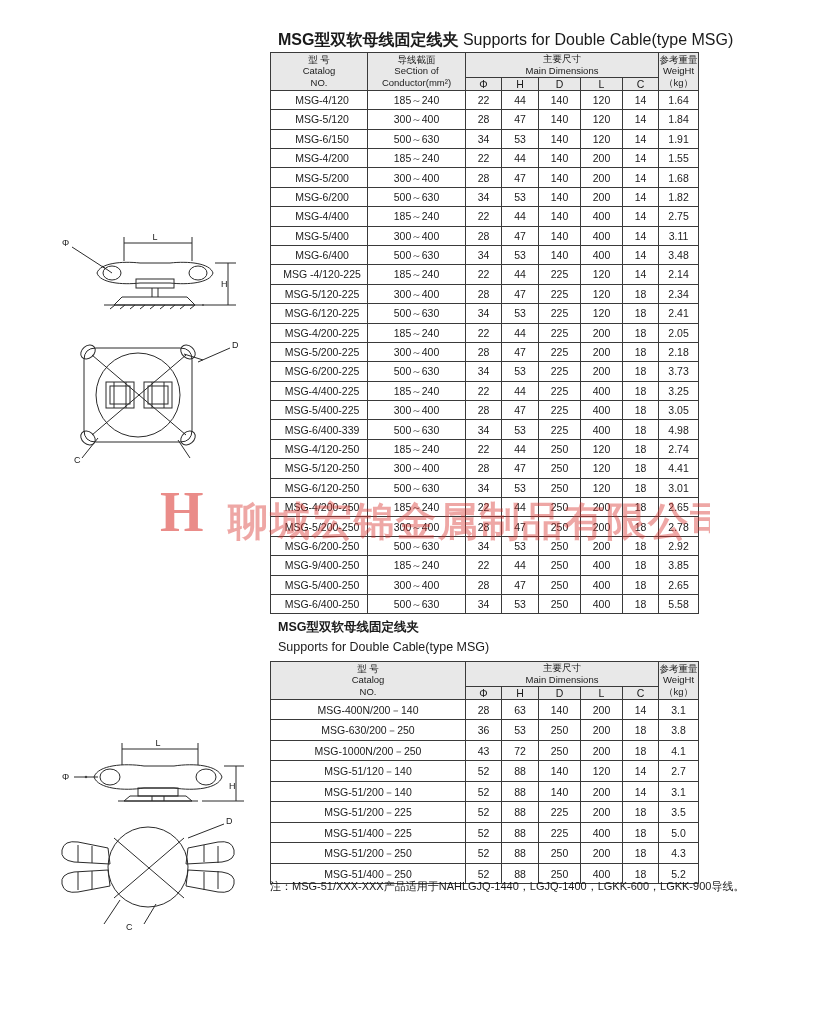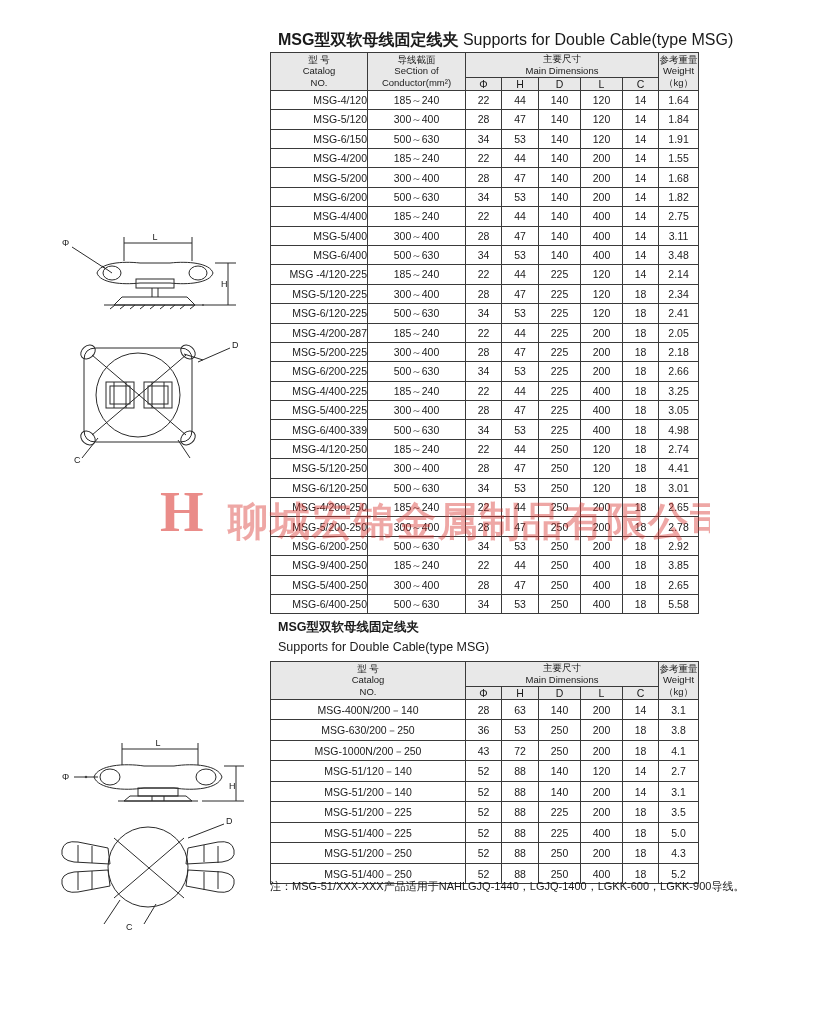--- a/index.html
+++ b/index.html
@@ -47,21 +47,21 @@
   }
   .hdr-two { font-size: 9.5px; line-height: 1.25; }
 
   #table1 {
     position: absolute;
     left: 270px;
     top: 52px;
     width: 428px;
   }
   #table1 td { height: 18.4px; }
-  #table1 td.model { text-align: right; padding-left: 6px; }
+  #table1 td.model { text-align: center; padding-left: 6px; }
 
   
   .sec2-title {
     position: absolute;
     left: 278px;
     top: 617px;
     font-size: 12.5px;
     line-height: 1.6;
   }
   .sec2-title .cn { font-weight: bold; display: block; }
@@ -285,21 +285,21 @@
         <td class="model">MSG-6/120-225</td>
         <td>500～630</td>
         <td>34</td>
         <td>53</td>
         <td>225</td>
         <td>120</td>
         <td>18</td>
         <td>2.41</td>
       </tr>
       <tr>
-        <td class="model">MSG-4/200-287</td>
+        <td class="model">MSG-4/200-225</td>
         <td>185～240</td>
         <td>22</td>
         <td>44</td>
         <td>225</td>
         <td>200</td>
         <td>18</td>
         <td>2.05</td>
       </tr>
       <tr>
         <td class="model">MSG-5/200-225</td>
@@ -312,21 +312,21 @@
         <td>2.18</td>
       </tr>
       <tr>
         <td class="model">MSG-6/200-225</td>
         <td>500～630</td>
         <td>34</td>
         <td>53</td>
         <td>225</td>
         <td>200</td>
         <td>18</td>
-        <td>2.66</td>
+        <td>3.73</td>
       </tr>
       <tr>
         <td class="model">MSG-4/400-225</td>
         <td>185～240</td>
         <td>22</td>
         <td>44</td>
         <td>225</td>
         <td>400</td>
         <td>18</td>
         <td>3.25</td>

